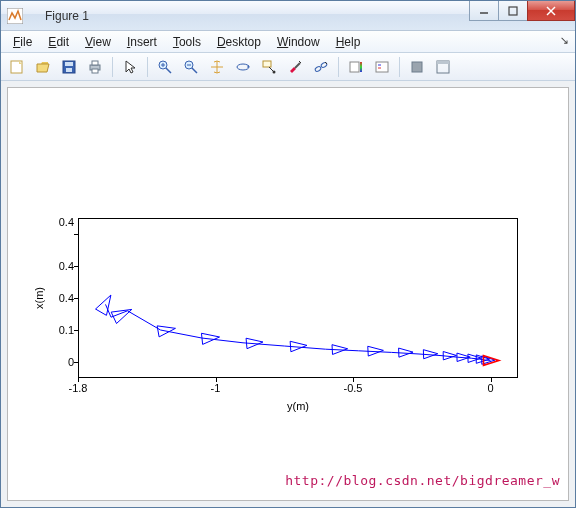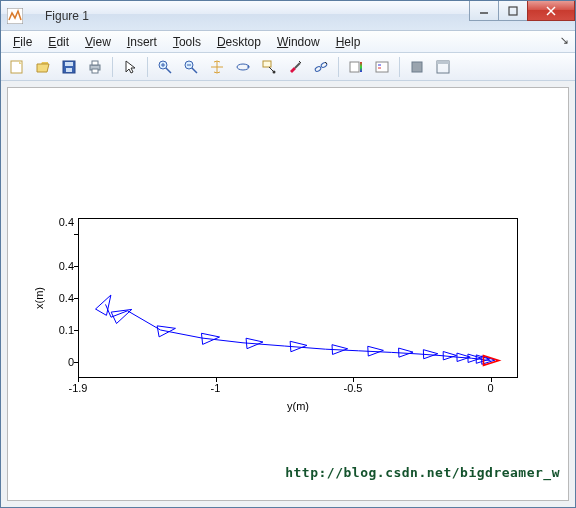--- a/index.html
+++ b/index.html
@@ -176,26 +176,25 @@
     position: absolute;
     bottom: -34px;
     left: 50%;
     transform: translateX(-50%);
     font-size: 11px;
     margin-top: 16px;
   }
   .watermark {
     position: absolute;
     right: 8px;
-    bottom: 20px;
-    color: #14532d;
+    bottom: 12px;
+    color: #be185d;
     font-family: monospace;
     font-size: 13px;
     letter-spacing: 0.5px;
-    font-weight: bold;
   }
 </style>
 </head>
 <body>
 
 <div class="window">
 
   <div class="titlebar">
     <span class="app-icon">
       <svg width="16" height="16" viewBox="0 0 16 16">
@@ -383,21 +382,21 @@
             <div class="ytick" style="top: 112px;">0.1</div>
             <div class="ytick-mark" style="top: 112px;"></div>
             <div class="ytick" style="top: 80px;">0.4</div>
             <div class="ytick-mark" style="top: 80px;"></div>
             <div class="ytick" style="top: 48px;">0.4</div>
             <div class="ytick-mark" style="top: 48px;"></div>
             <div class="ytick" style="top: 4px;">0.4</div>
             <div class="ytick-mark" style="top: 16px;"></div>
           </div>
         <div id="xticks">
-            <div class="xtick" style="left: 0px;">-1.9</div>
+            <div class="xtick" style="left: 0px;">-1.8</div>
             <div class="xtick-mark" style="left: 0px;"></div>
             <div class="xtick" style="left: 137.5px;">-1</div>
             <div class="xtick-mark" style="left: 137.5px;"></div>
             <div class="xtick" style="left: 275px; text-align: right;">-0.5</div>
             <div class="xtick-mark" style="left: 275px;"></div>
             <div class="xtick" style="left: 412.5px;">0</div>
             <div class="xtick-mark" style="left: 412.5px;"></div>
           </div>
       </div>
       <div class="watermark">http://blog.csdn.net/bigdreamer_w</div>

